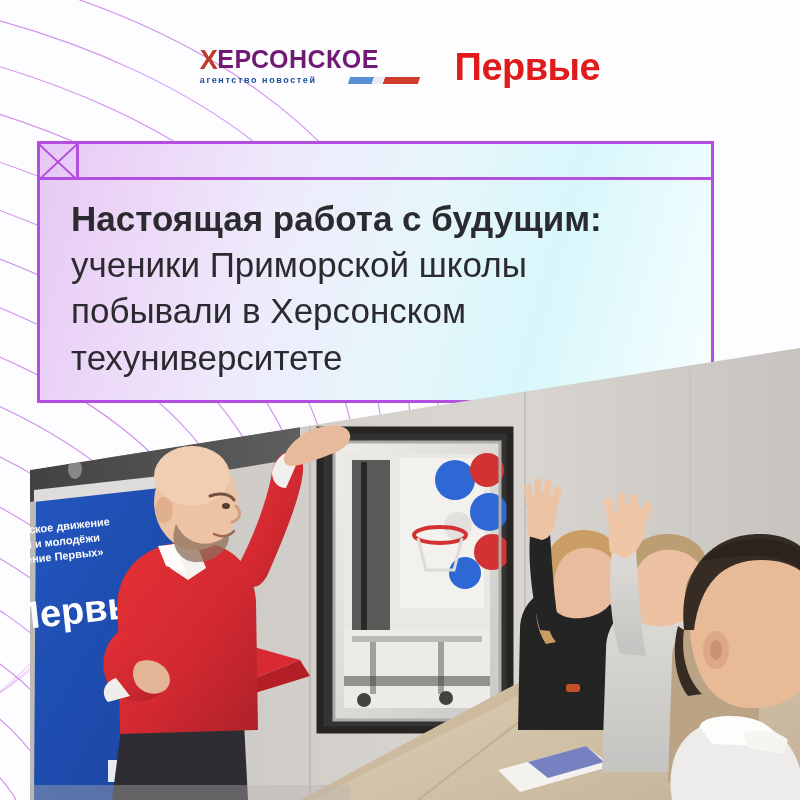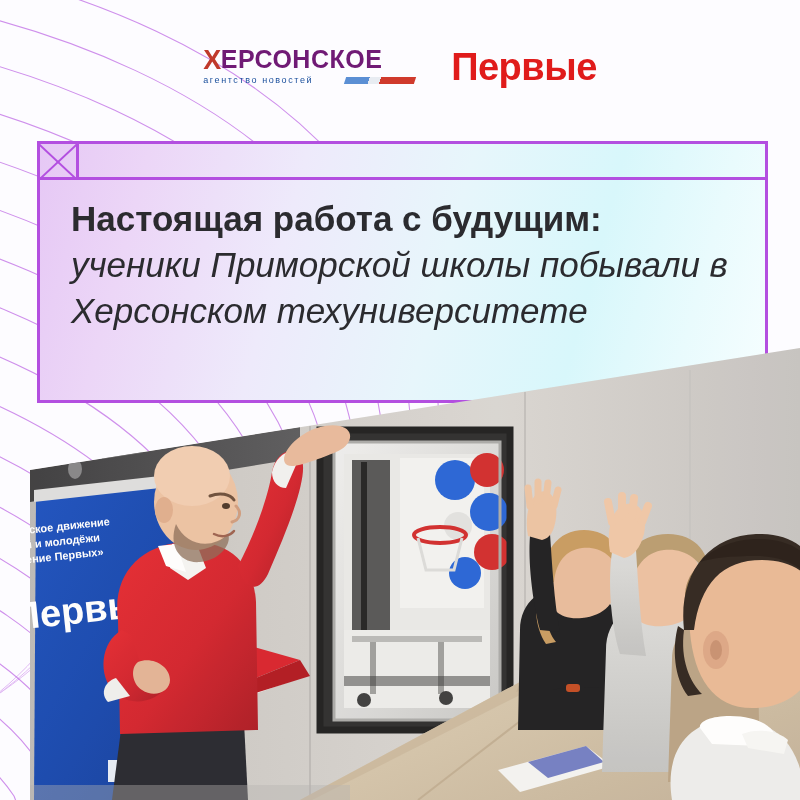--- a/index.html
+++ b/index.html
@@ -70,21 +70,21 @@
 
   .logo-kherson-sub-row {
     display: flex;
     align-items: center;
     width: 100%;
     margin-top: 3px;
     gap: 8px;
   }
   .logo-kherson-sub {
     font-size: 9px;
-    font-weight: normal;
+    font-weight: bold;
     letter-spacing: 1.6px;
     color: #1a4f9c;
     white-space: nowrap;
   }
   .tricolor {
     width: 70px;
     height: 7px;
     flex: 0 0 auto;
     margin-left: 24px;
     background: linear-gradient(to right,
@@ -101,21 +101,21 @@
     letter-spacing: -0.5px;
     transform: translateY(-6px);
     font-family: "Liberation Sans", sans-serif;
   }
 
   
   #headline-card {
     position: absolute;
     left: 37px;
     top: 141px;
-    width: 731px;
+    width: 677px;
     height: 262px;
     z-index: 4;
     border: 3px solid #b34fe0;
     box-sizing: border-box;
     background: linear-gradient(105deg,
        #e6c8f5 0%,
        #ecd6f7 14%,
        #eeeafb 34%,
        #e7f6fb 55%,
        #d8f7fb 74%,
@@ -164,21 +164,20 @@
     color: #2b2b2f;
     font-family: "Liberation Sans", sans-serif;
   }
   #headline-line1 {
     font-weight: bold;
     display: block;
   }
   #headline-line2 {
     font-weight: normal;
     display: block;
-    font-style: italic;
   }
 
   
   #photo {
     position: absolute;
     left: 0;
     top: 330px;
     width: 800px;
     height: 470px;
     z-index: 6;

